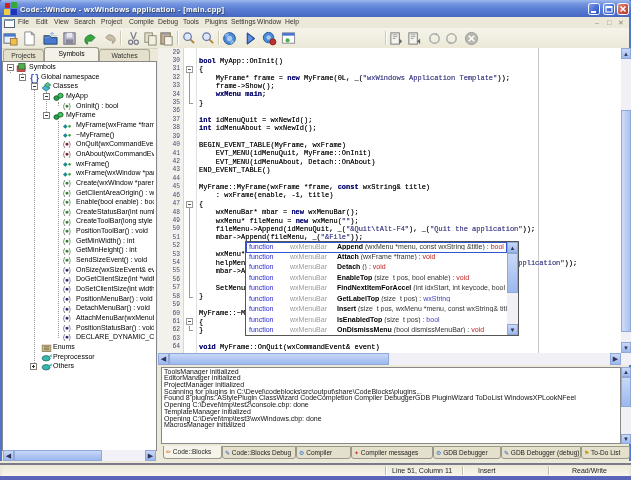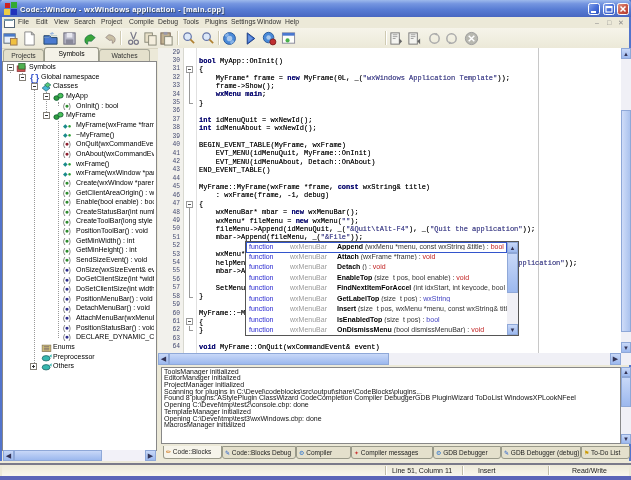--- a/index.html
+++ b/index.html
@@ -349,21 +349,21 @@
 <div class="abs code" style="left:199px;top:81.9px;">    frame-&gt;Show();</div>
 <div class="abs code" style="left:199px;top:90.3px;">    <span class="kw">wxMenu</span> <span class="kw">main</span>;</div>
 <div class="abs code" style="left:199px;top:98.7px;">}</div>
 <div class="abs code" style="left:199px;top:115.6px;"><span class="kw">int</span> idMenuQuit = wxNewId();</div>
 <div class="abs code" style="left:199px;top:124.0px;"><span class="kw">int</span> idMenuAbout = wxNewId();</div>
 <div class="abs code" style="left:199px;top:140.8px;">BEGIN_EVENT_TABLE(MyFrame, wxFrame)</div>
 <div class="abs code" style="left:199px;top:149.2px;">    EVT_MENU(idMenuQuit, MyFrame::OnInit)</div>
 <div class="abs code" style="left:199px;top:157.7px;">    EVT_MENU(idMenuAbout, Detach::OnAbout)</div>
 <div class="abs code" style="left:199px;top:166.1px;">END_EVENT_TABLE()</div>
 <div class="abs code" style="left:199px;top:182.9px;">MyFrame::MyFrame(wxFrame *frame, <span class="kw">const</span> wxString&amp; title)</div>
-<div class="abs code" style="left:199px;top:191.3px;">    : wxFrame(frame, -1, debug)</div>
+<div class="abs code" style="left:199px;top:191.3px;">    : wxFrame(enable, -1, title)</div>
 <div class="abs code" style="left:199px;top:199.8px;">{</div>
 <div class="abs code" style="left:199px;top:208.2px;">    wxMenuBar* mbar = <span class="kw">new</span> wxMenuBar();</div>
 <div class="abs code" style="left:199px;top:216.6px;">    wxMenu* fileMenu = <span class="kw">new</span> wxMenu(<span class="str">""</span>);</div>
 <div class="abs code" style="left:199px;top:225.0px;">    fileMenu-&gt;Append(idMenuQuit, _(<span class="str">"&amp;Quit\tAlt-F4"</span>), _(<span class="str">"Quit the application"</span>));</div>
 <div class="abs code" style="left:199px;top:233.4px;">    mbar-&gt;Append(fileMenu, _(<span class="str">"&amp;File"</span>));</div>
 <div class="abs code" style="left:199px;top:250.3px;">    wxMenu* helpMenu = <span class="kw">new</span> wxMenu(<span class="str">""</span>);</div>
 <div class="abs code" style="left:199px;top:258.7px;">    helpMenu-&gt;Append(idMenuAbout, _(<span class="str">"&amp;About\tF1"</span>), _(<span class="str">"Show info about this application"</span>));</div>
 <div class="abs code" style="left:199px;top:267.1px;">    mbar-&gt;Append(helpMenu, _(<span class="str">"&amp;Help"</span>));</div>
 <div class="abs code" style="left:199px;top:284.0px;">    SetMenuBar(mbar);</div>
 <div class="abs code" style="left:199px;top:292.4px;">}</div>

